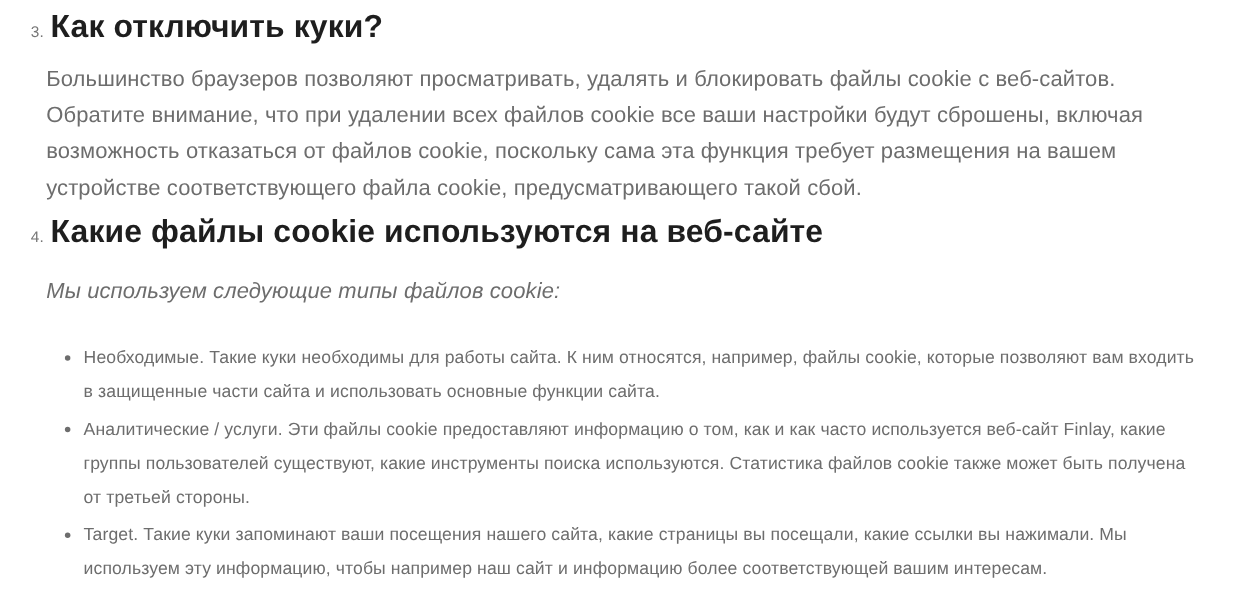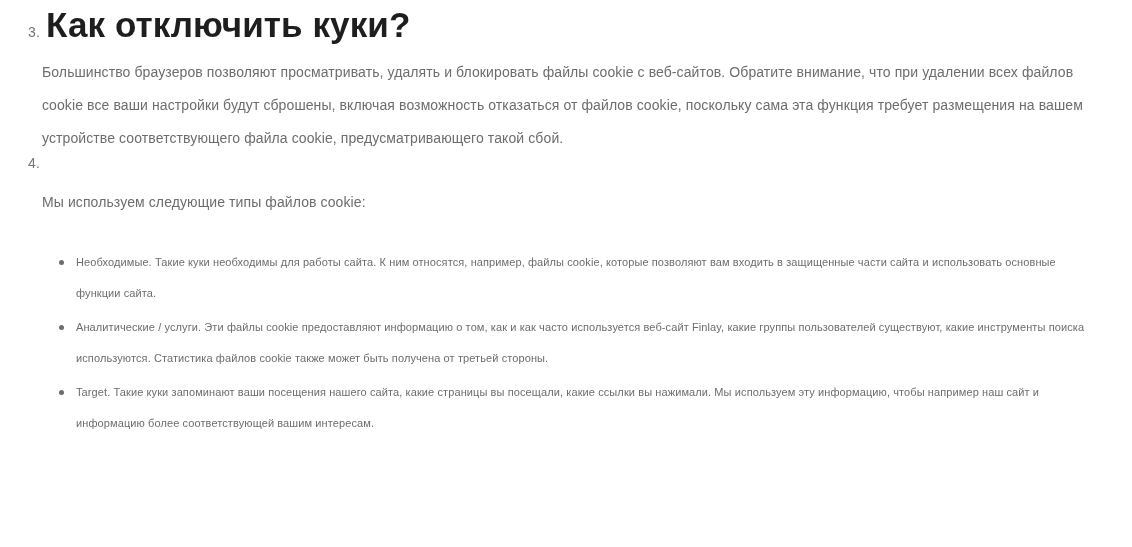--- a/index.html
+++ b/index.html
@@ -23,50 +23,50 @@
     margin-left: -14px;
   }
   .section-number {
     flex: 0 0 18px;
     width: 18px;
     font-size: 14px;
     color: #757575;
     letter-spacing: 0.2px;
   }
   .section-heading {
-    font-size: 35px;
+    font-size: 29px;
     line-height: 46px;
     font-weight: 700;
     color: #1e1e1e;
     letter-spacing: 0.1px;
   }
   .section-heading .hline { display: block; }
   .section-heading .hline:empty { display: none; }
 
   .para {
     margin: 8px 0 0 0;
-    font-size: 14px;
+    font-size: 20px;
     line-height: 33px;
     color: #6d6d6d;
     letter-spacing: 0.1px;
     max-width: 1050px;
   }
   .section-2 .heading-row { margin-top: 0px; }
-  .section-2 .para { margin-top: 15px; }
+  .section-2 .para { margin-top: 15px; font-style: italic; }
 
   ul.cookie-list {
     list-style: none;
     margin: 28px 0 0 0;
     padding: 0;
     max-width: 1052px;
   }
   ul.cookie-list li {
     position: relative;
     padding-left: 34px;
-    font-size: 11px;
+    font-size: 16px;
     line-height: 31px;
     color: #6d6d6d;
     letter-spacing: 0.1px;
     margin-bottom: 3px;
   }
   ul.cookie-list li .dot {
     position: absolute;
     left: 17px;
     top: 13px;
     width: 5px;
@@ -88,20 +88,21 @@
 
       </h2>
     </div>
     <p class="para">Большинство браузеров позволяют просматривать, удалять и блокировать файлы cookie с веб-сайтов. Обратите внимание, что при удалении всех файлов cookie все ваши настройки будут сброшены, включая возможность отказаться от файлов cookie, поскольку сама эта функция требует размещения на вашем устройстве соответствующего файла cookie, предусматривающего такой сбой.</p>
   </section>
 
   <section class="section-2">
     <div class="heading-row">
       <span class="section-number">4.</span>
       <h2 class="section-heading" style="margin:0">
+        <span class="hline">Какие файлы cookie используются на веб-сайте</span>
       </h2>
     </div>
     <p class="para">Мы используем следующие типы файлов cookie:</p>
 
     <ul class="cookie-list">
       <li>
         <span class="dot"></span>
         <span>Необходимые. Такие куки необходимы для работы сайта. К ним относятся, например, файлы cookie, которые позволяют вам входить в защищенные части сайта и использовать основные функции сайта.</span>
       </li>
       <li>

